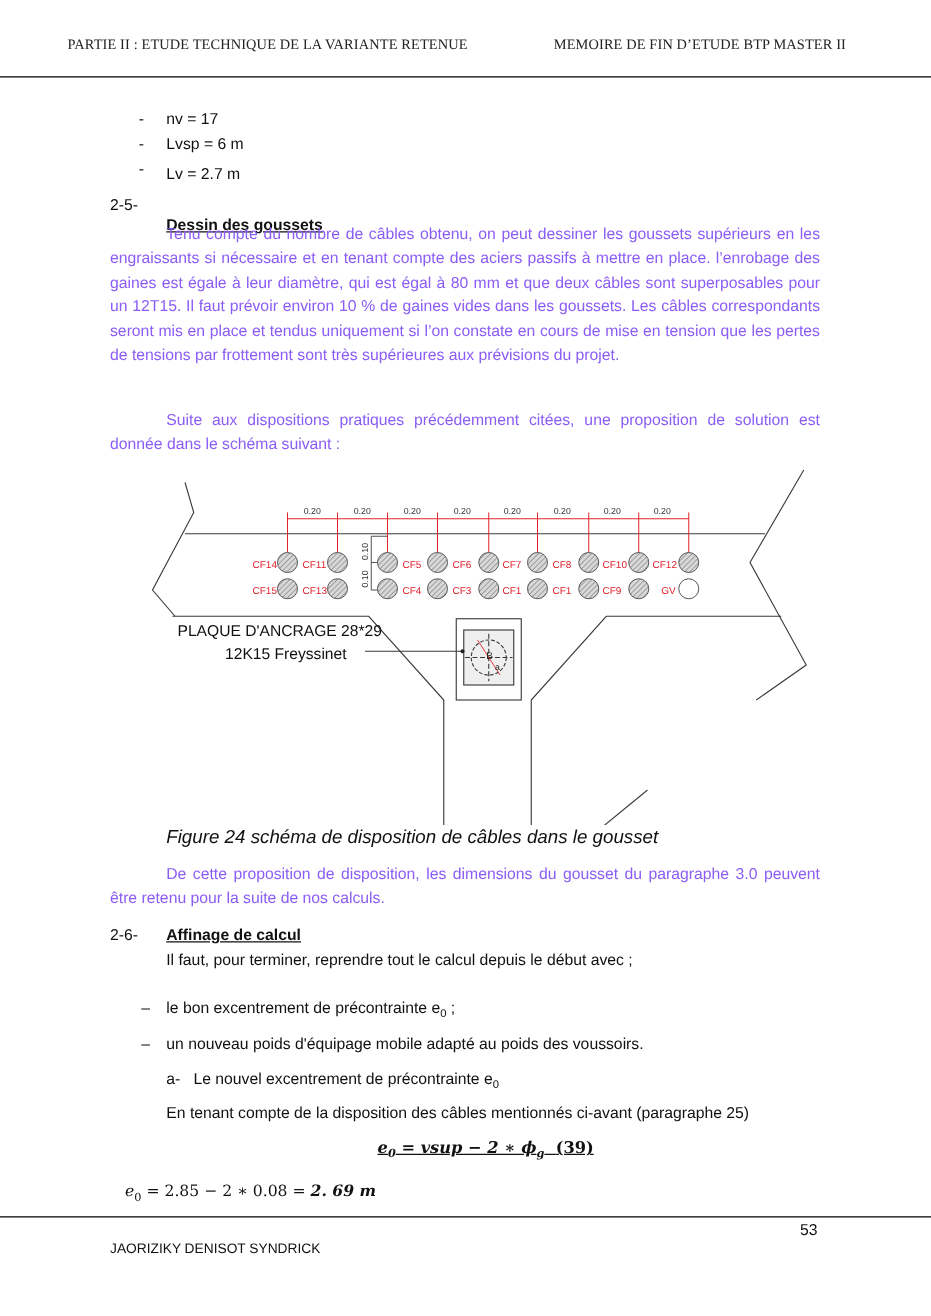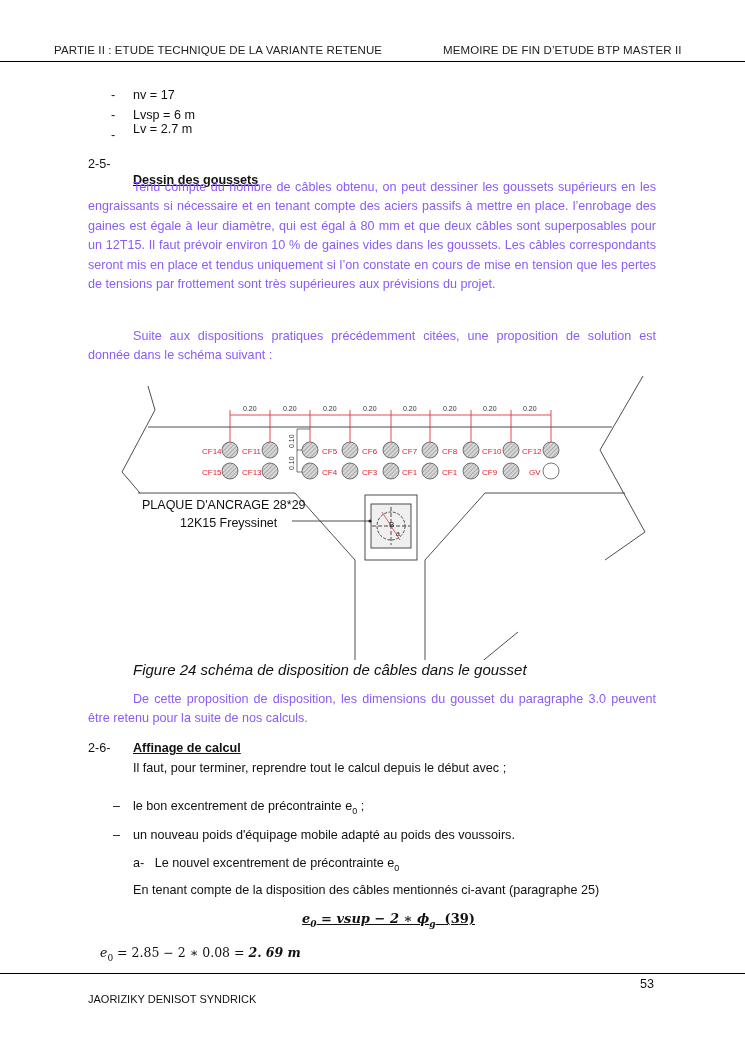--- a/index.html
+++ b/index.html
@@ -1,18 +1,18 @@
 <!DOCTYPE html>
 <html><head>
 <meta charset="utf-8">
 <style>
   html, body { margin: 0; padding: 0; background: #ffffff; }
   body { width: 745px; height: 1053px; position: relative; overflow: hidden;
          font-family: "Liberation Sans", sans-serif; color: #111; }
-  .hdr { position: absolute; top: 44px; font-size: 11.5px; color: #222; letter-spacing: 0.1px; }
+  .hdr { position: absolute; top: 30px; font-size: 11.5px; color: #222; letter-spacing: 0.1px; font-family: Liberation Serif, serif; }
   .hdr-left { left: 54px; }
   .hdr-right { left: 443px; }
   .hdr-rule { position: absolute; left: 0; top: 61px; width: 745px; height: 1px; background: #000; }
   .para { position: absolute; left: 88px; width: 568px; font-size: 12.6px; line-height: 19.4px;
           text-align: justify; color: #8b5cf6; }
   .indent { text-indent: 45px; }
   .bullet-dash { position: absolute; left: 111px; font-size: 12.6px; }
   .bullet-text { position: absolute; left: 133px; font-size: 12.6px; }
   .sec-num { position: absolute; left: 88px; font-size: 12.6px; }
   .sec-title { position: absolute; left: 133px; font-size: 12.6px; font-weight: bold; text-decoration: underline; }
@@ -35,21 +35,21 @@
 
 <div class="hdr hdr-left">PARTIE II : ETUDE TECHNIQUE DE LA VARIANTE RETENUE</div>
 <div class="hdr hdr-right">MEMOIRE DE FIN D’ETUDE BTP MASTER II</div>
 <div class="hdr-rule"></div>
 
 <span class="bullet-dash" style="top:88px">-</span>
 <span class="bullet-text" style="top:88px">nv = 17</span>
 <span class="bullet-dash" style="top:108px">-</span>
 <span class="bullet-text" style="top:108px">Lvsp = 6 m</span>
 <span class="bullet-dash" style="top:128px">-</span>
-<span class="bullet-text" style="top:122px">Lv = 2.7 m</span>
+<span class="bullet-text" style="top:132px">Lv = 2.7 m</span>
 
 <span class="sec-num" style="top:157px">2-5-</span>
 <span class="sec-title" style="top:173px">Dessin des goussets</span>
 <p class="para indent" style="top:168px; margin:10px 0 0 0;">Tenu compte du nombre de câbles obtenu, on peut dessiner les goussets supérieurs en les engraissants si nécessaire et en tenant compte des aciers passifs à mettre en place. l’enrobage des gaines est égale à leur diamètre, qui est égal à 80 mm et que deux câbles sont superposables pour un 12T15. Il faut prévoir environ 10 % de gaines vides dans les goussets. Les câbles correspondants seront mis en place et tendus uniquement si l’on constate en cours de mise en tension que les pertes de tensions par frottement sont très supérieures aux prévisions du projet.</p>
 <p class="para indent" style="top:317px; margin:10px 0 0 0;">Suite aux dispositions pratiques précédemment citées, une proposition de solution est donnée dans le schéma suivant :</p>
 
 <div class="drawing">
   <svg width="580" height="290" viewBox="0 0 580 290" xmlns="http://www.w3.org/2000/svg">
     <defs>
       <pattern id="hatch" patternUnits="userSpaceOnUse" width="3" height="3" patternTransform="rotate(45)">

